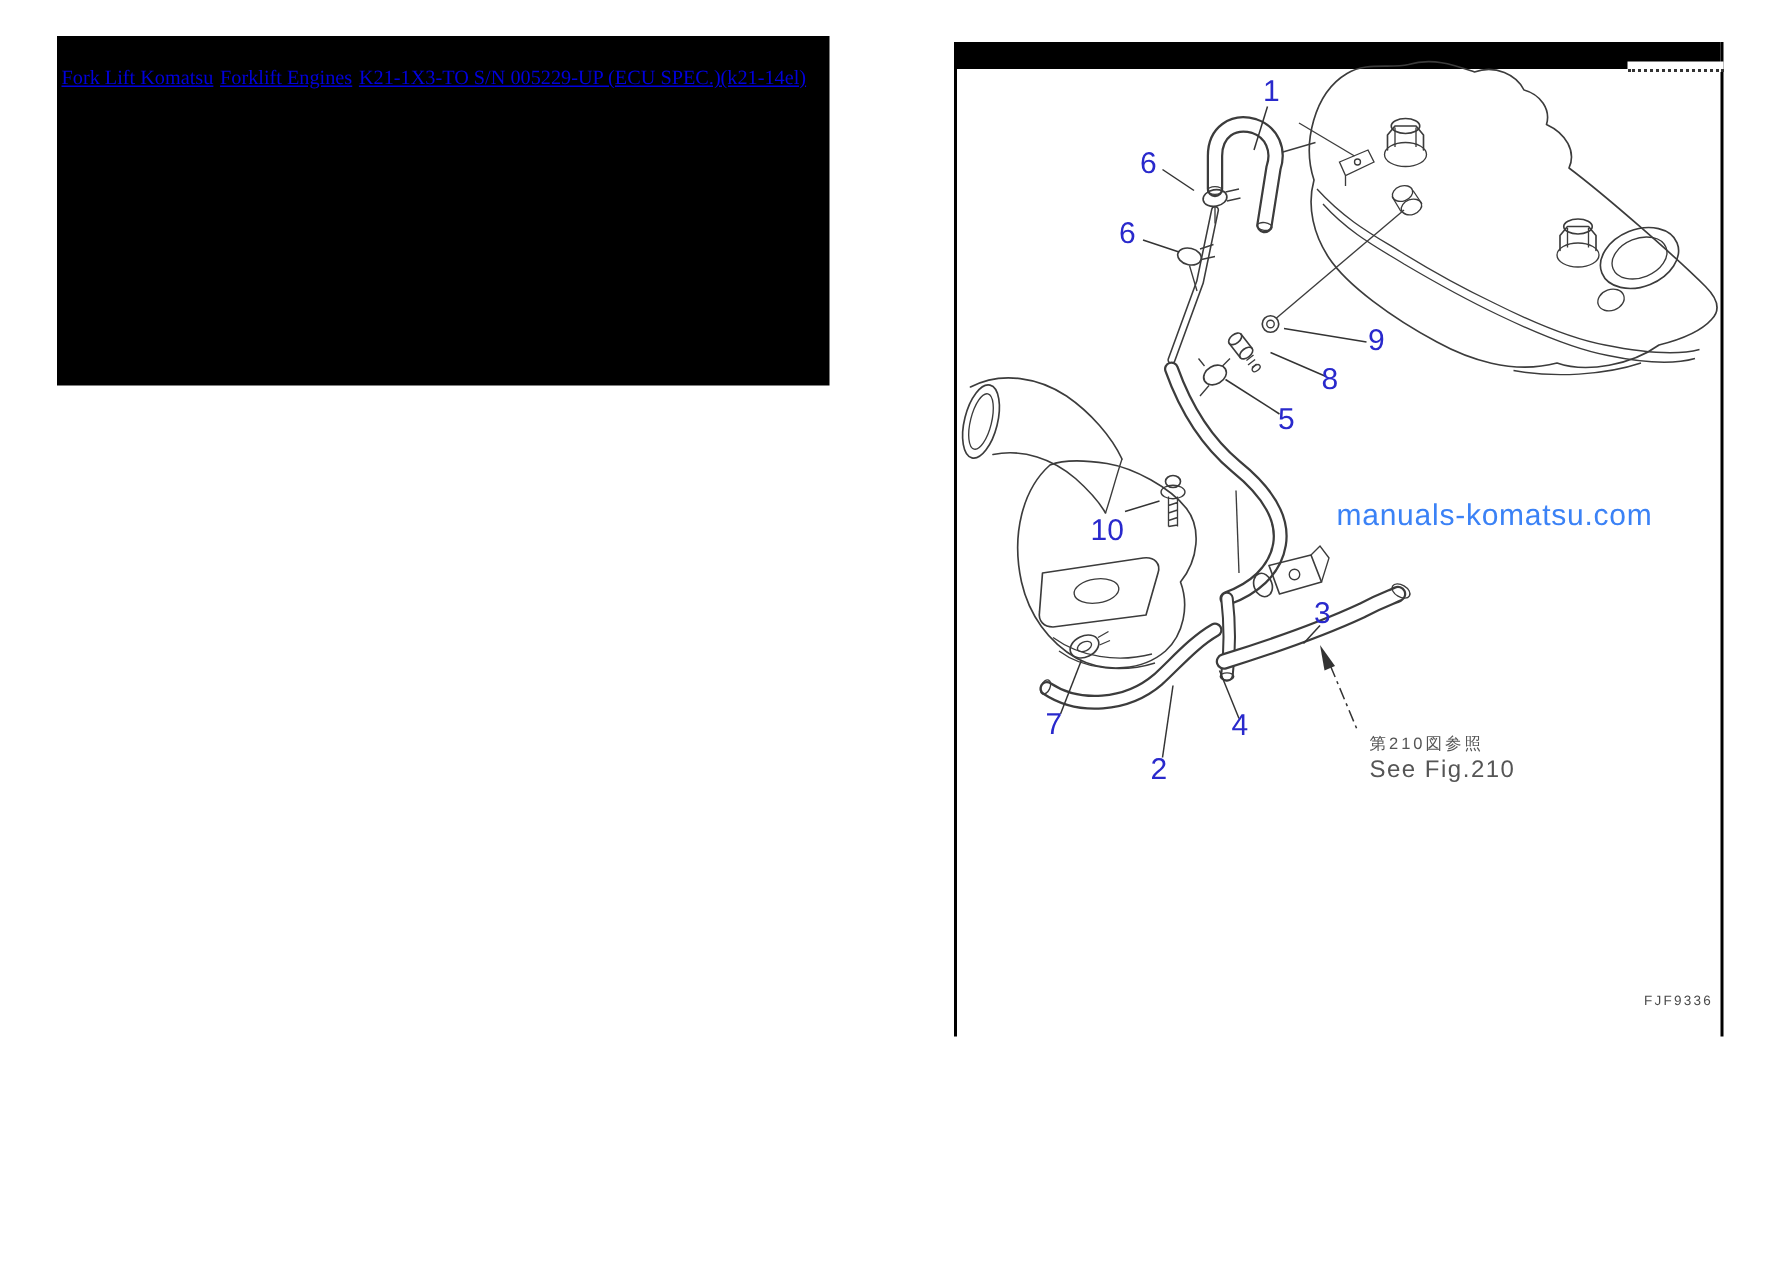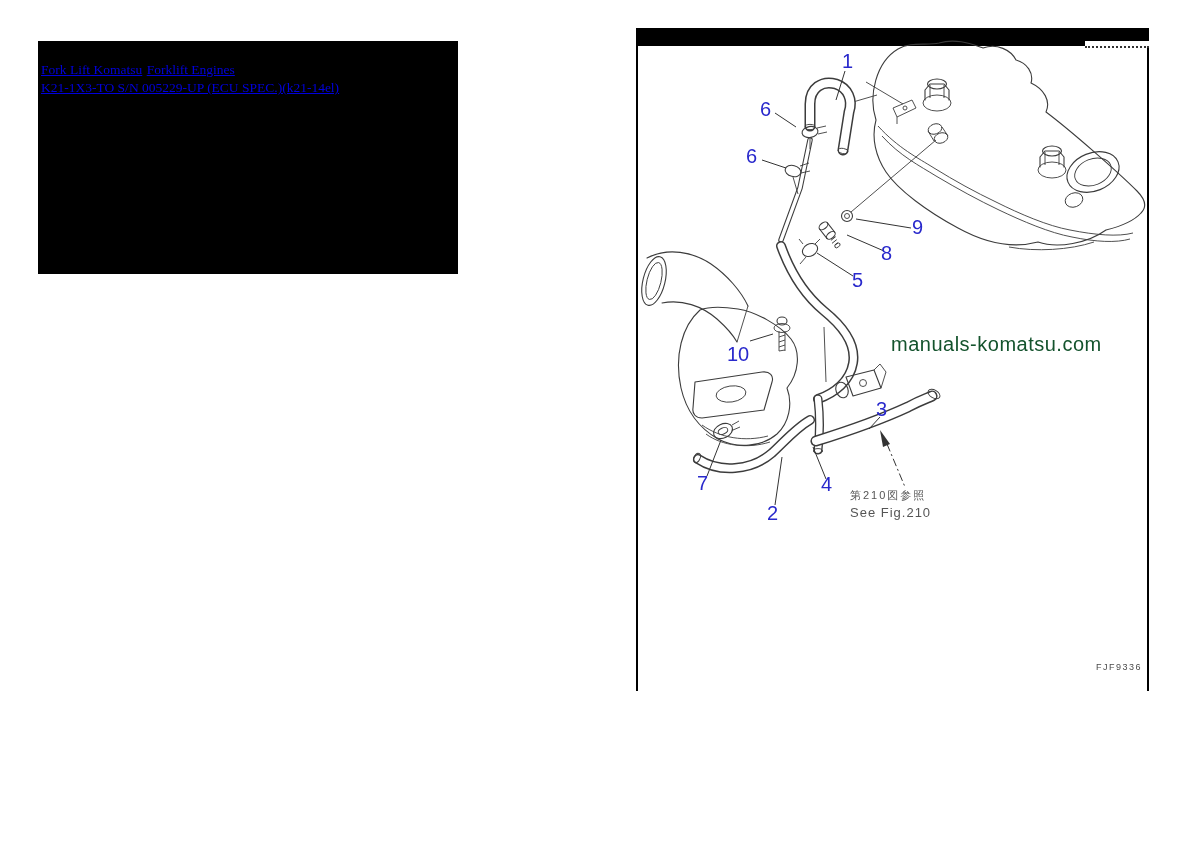--- a/index.html
+++ b/index.html
@@ -4,21 +4,21 @@
 <style>
   html,body{margin:0;padding:0;}
   body{
     width:1190px;height:842px;background:#ffffff;position:relative;
     font-family:"Liberation Sans",sans-serif;overflow:hidden;
   }
   .abs{position:absolute;}
 
   
   #link-panel{
-    left:38px;top:41px;width:420px;height:233px;background:#000000;
+    left:38px;top:24px;width:515px;height:233px;background:#000000;
     box-sizing:border-box;padding:19px 4px 0 3px;
   }
   #link-panel a{
     color:#0000dd;font-family:"Liberation Serif",serif;font-size:13.5px;
     text-decoration:underline;white-space:nowrap;
   }
 
   
   #diagram-box{
     left:636px;top:28px;width:513px;height:663px;box-sizing:border-box;
@@ -30,26 +30,26 @@
     border-bottom:2px dotted #333;
   }
 
   #diagram-svg{left:636px;top:28px;}
 
   .callout{
     position:absolute;color:#2929cc;font-size:20px;line-height:1;
     font-family:"Liberation Sans",sans-serif;font-weight:500;
   }
   #watermark{
-    left:891px;top:333px;color:#14532d;font-size:20px;letter-spacing:.5px;
+    left:891px;top:333px;color:#3b82f6;font-size:20px;letter-spacing:.5px;
     font-family:"Liberation Sans",sans-serif;
   }
-  #see-fig{left:850px;top:488px;color:#555;}
+  #see-fig{left:913px;top:488px;color:#555;}
   #see-fig .jp{font-size:11px;letter-spacing:2px;}
-  #see-fig .en{font-size:13px;letter-spacing:1px;margin-top:2px;}
+  #see-fig .en{font-size:16px;letter-spacing:1px;margin-top:2px;}
   #figure-code{
     left:1096px;top:646px;color:#4a4a4a;font-size:9px;letter-spacing:1.5px;
     font-family:"Liberation Sans",sans-serif;
     margin-top:16px;
   }
 
   svg .ln{fill:none;stroke:#3c3c3c;stroke-width:1.1;stroke-linecap:round;stroke-linejoin:round;}
   svg .thin{fill:none;stroke:#3c3c3c;stroke-width:0.9;}
   svg .tO{fill:none;stroke:#3c3c3c;stroke-linecap:round;}
   svg .tI{fill:none;stroke:#ffffff;stroke-linecap:round;}

